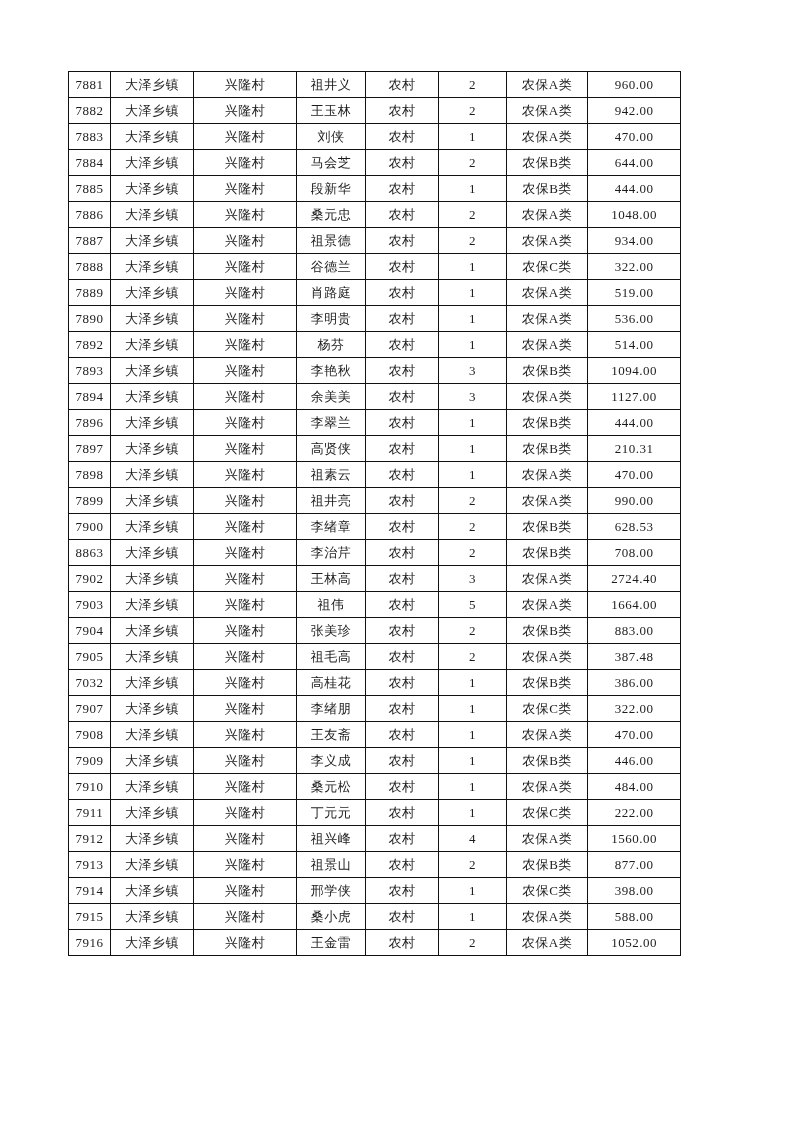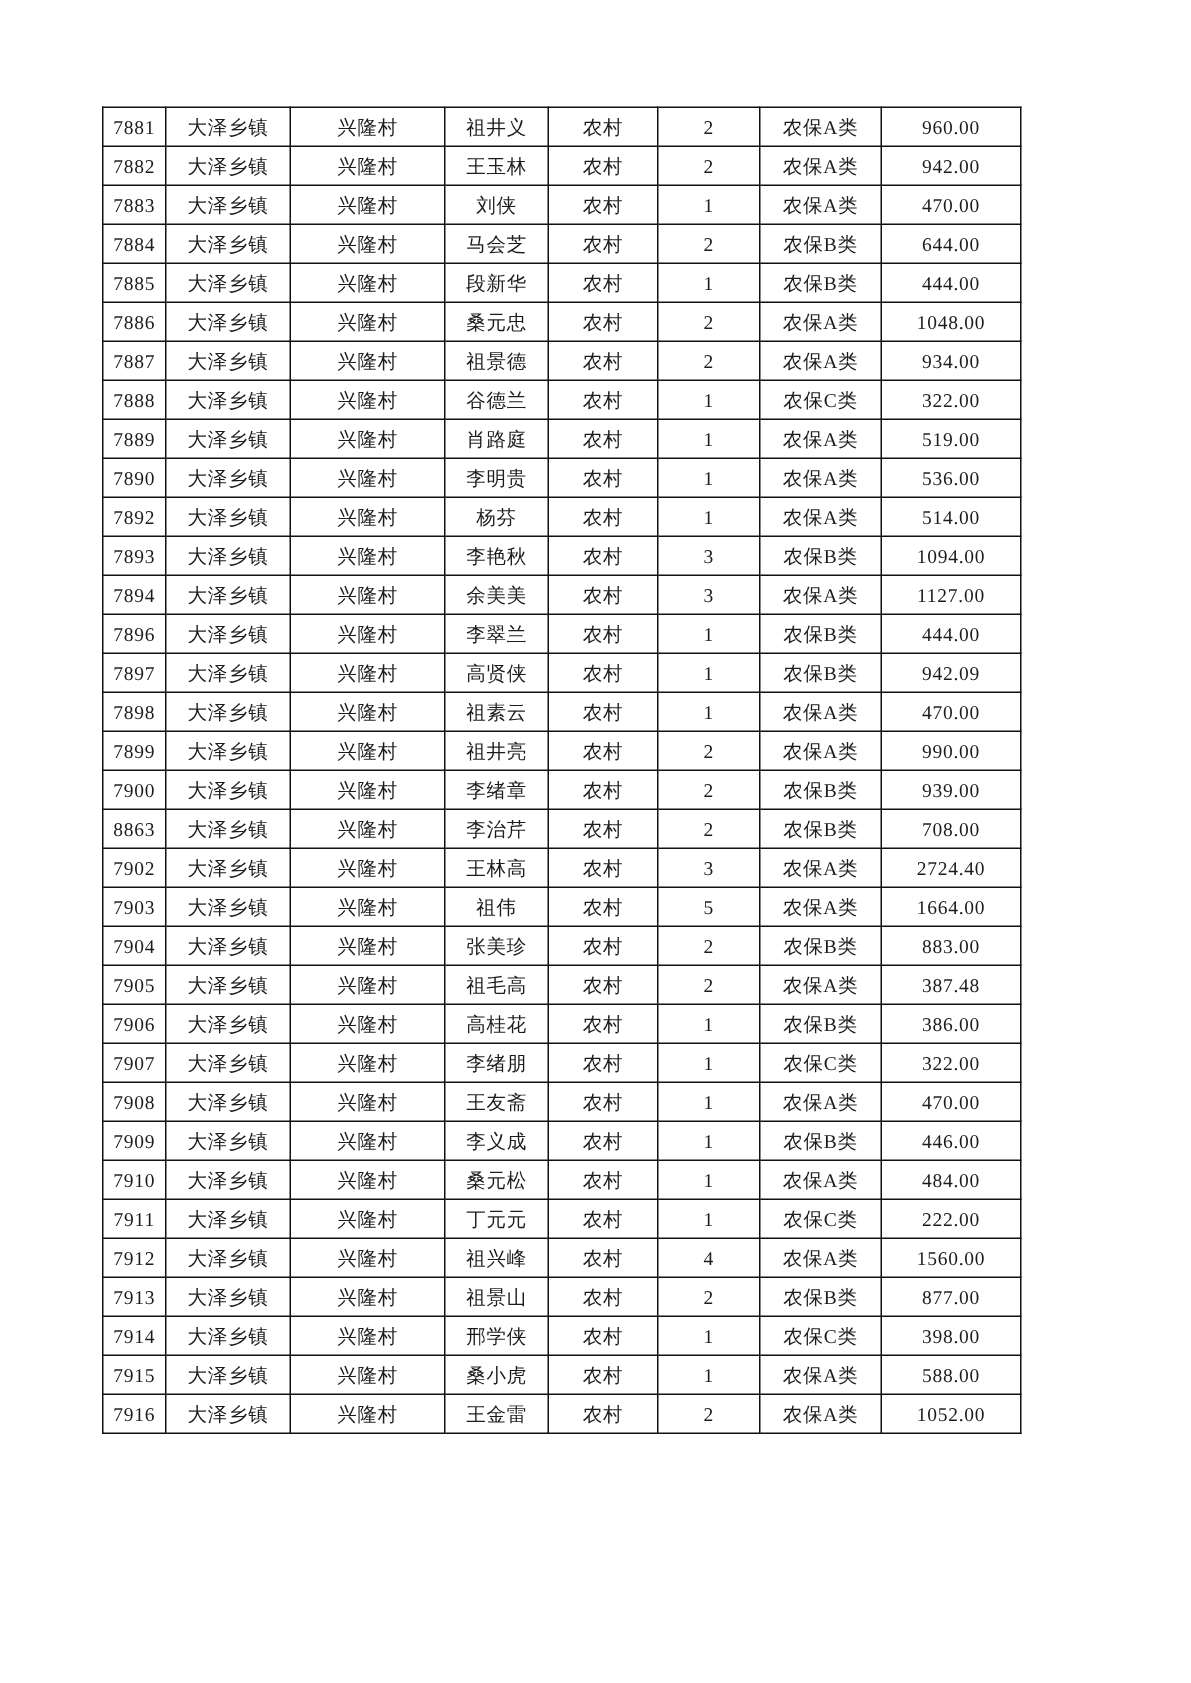--- a/index.html
+++ b/index.html
@@ -197,21 +197,21 @@
           <td class="num">444.00</td>
         </tr>
         <tr>
           <td class="num">7897</td>
           <td>大泽乡镇</td>
           <td>兴隆村</td>
           <td>高贤侠</td>
           <td>农村</td>
           <td class="num">1</td>
           <td>农保B类</td>
-          <td class="num">942.09</td>
+          <td class="num">210.31</td>
         </tr>
         <tr>
           <td class="num">7898</td>
           <td>大泽乡镇</td>
           <td>兴隆村</td>
           <td>祖素云</td>
           <td>农村</td>
           <td class="num">1</td>
           <td>农保A类</td>
           <td class="num">470.00</td>
@@ -227,21 +227,21 @@
           <td class="num">990.00</td>
         </tr>
         <tr>
           <td class="num">7900</td>
           <td>大泽乡镇</td>
           <td>兴隆村</td>
           <td>李绪章</td>
           <td>农村</td>
           <td class="num">2</td>
           <td>农保B类</td>
-          <td class="num">939.00</td>
+          <td class="num">628.53</td>
         </tr>
         <tr>
           <td class="num">8863</td>
           <td>大泽乡镇</td>
           <td>兴隆村</td>
           <td>李治芹</td>
           <td>农村</td>
           <td class="num">2</td>
           <td>农保B类</td>
           <td class="num">708.00</td>
@@ -280,21 +280,21 @@
           <td class="num">7905</td>
           <td>大泽乡镇</td>
           <td>兴隆村</td>
           <td>祖毛高</td>
           <td>农村</td>
           <td class="num">2</td>
           <td>农保A类</td>
           <td class="num">387.48</td>
         </tr>
         <tr>
-          <td class="num">7906</td>
+          <td class="num">7032</td>
           <td>大泽乡镇</td>
           <td>兴隆村</td>
           <td>高桂花</td>
           <td>农村</td>
           <td class="num">1</td>
           <td>农保B类</td>
           <td class="num">386.00</td>
         </tr>
         <tr>
           <td class="num">7907</td>

